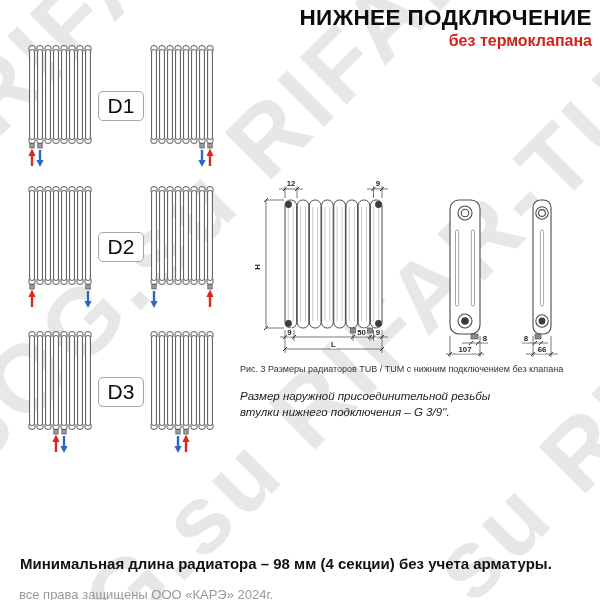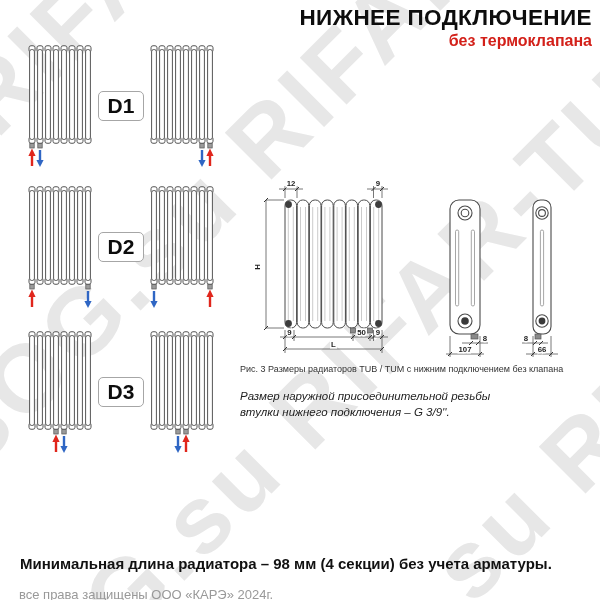--- a/index.html
+++ b/index.html
@@ -16,21 +16,21 @@
   .content{position:absolute;inset:0;z-index:1;}
   
   .hdr{position:absolute;top:5px;right:8px;text-align:right;margin-left:12px;}
   .hdr .title{font-size:22.5px;font-weight:800;letter-spacing:.4px;color:#0d0d0d;line-height:25px;}
   .hdr .subtitle{font-size:16px;font-weight:800;color:var(--accent-red,#d32019);line-height:22px;}
   
   .scheme-row{position:absolute;left:26px;width:190px;display:flex;
     justify-content:space-between;align-items:center;}
   .radiator{width:68px;height:122px;}
   .scheme-label{border:1.5px solid #a6a6a6;border-radius:5px;background:#fff;
-    font-size:21px;font-weight:700;color:#0d0d0d;padding:1px 9px;line-height:26px;}
+    font-size:21px;font-weight:400;color:#0d0d0d;padding:1px 9px;line-height:26px;}
   .rcap{fill:#fff;stroke:#555;stroke-width:1;}
   .rtube{fill:#fff;stroke:#555;stroke-width:1;}
   .rstub{fill:#9a9a9a;stroke:#555;stroke-width:.7;}
   
   .tdraw-wrap{position:absolute;left:250px;top:176px;width:335px;height:190px;text-align:center;}
   .tdraw .body{fill:#fff;stroke:#4a4a4a;stroke-width:1.1;}
   .tdraw .fvsec{fill:#fff;stroke:#4a4a4a;stroke-width:1;}
   .tdraw .fvinner{stroke:#b5b5b5;stroke-width:.7;}
   .tdraw .slot{fill:none;stroke:#8f8f8f;stroke-width:.8;}
   .tdraw .dim{stroke:#555;stroke-width:.8;fill:none;}

